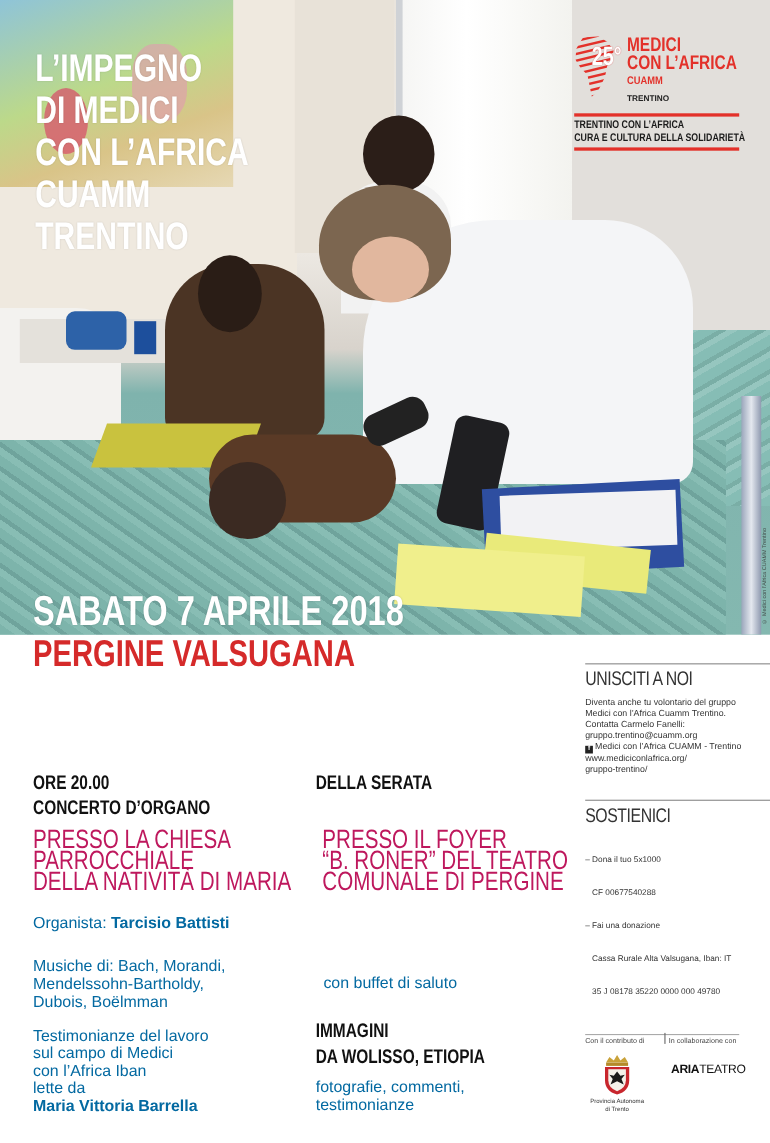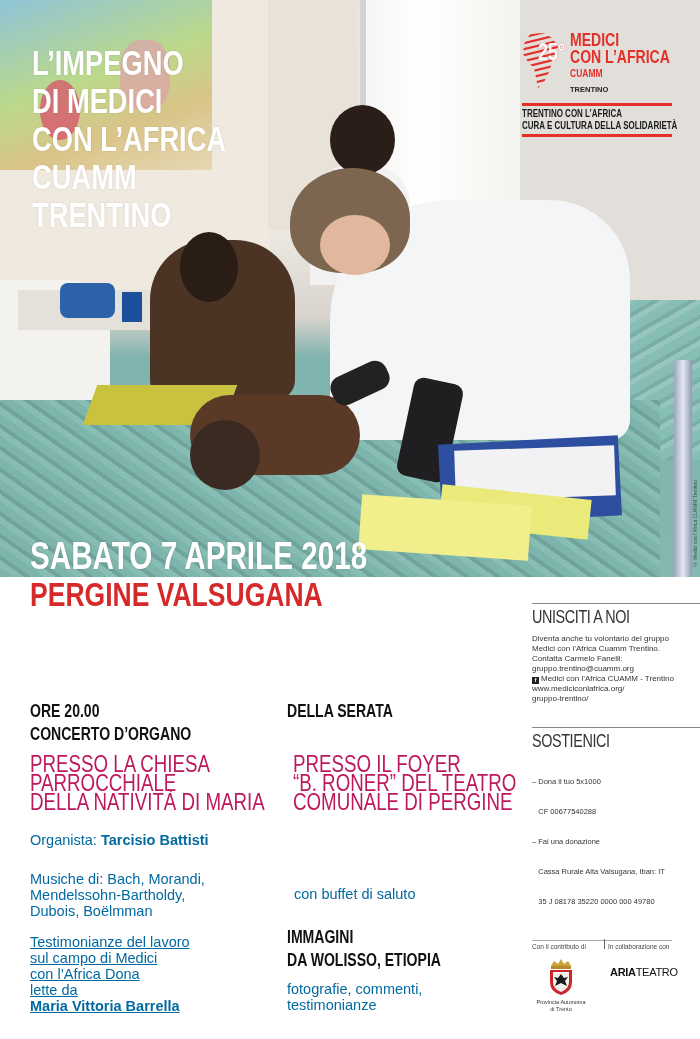--- a/index.html
+++ b/index.html
@@ -174,24 +174,24 @@
 </div>
 <div class="col body-txt" style="left:30px;top:832px;">
   <span>Organista:</span>
   <span class="b">Tarcisio Battisti</span>
 </div>
 <div class="col body-txt" style="left:30px;top:871px;">
   <div>Musiche di: Bach, Morandi,</div>
   <div>Mendelssohn-Bartholdy,</div>
   <div>Dubois, Boëlmman</div>
 </div>
-<div class="col body-txt" style="left:30px;top:934px;text-decoration:underline;">
+<div class="col body-txt" style="left:30px;top:934px;">
   <div>Testimonianze del lavoro</div>
   <div>sul campo di Medici</div>
-  <div>con l’Africa Dona</div>
+  <div>con l’Africa Iban</div>
   <div>lette da</div>
   <div class="b">Maria Vittoria Barrella</div>
 </div>
 
 <div class="col" style="left:287px;top:700px;">
   <div class="h-bold"><span class="cond">DELLA SERATA</span></div>
 </div>
 <div class="col" style="left:293px;top:754px;">
   <div class="h-light"><span class="cond">PRESSO IL  FOYER</span></div>
   <div class="h-light"><span class="cond">“B. RONER” DEL TEATRO</span></div>

